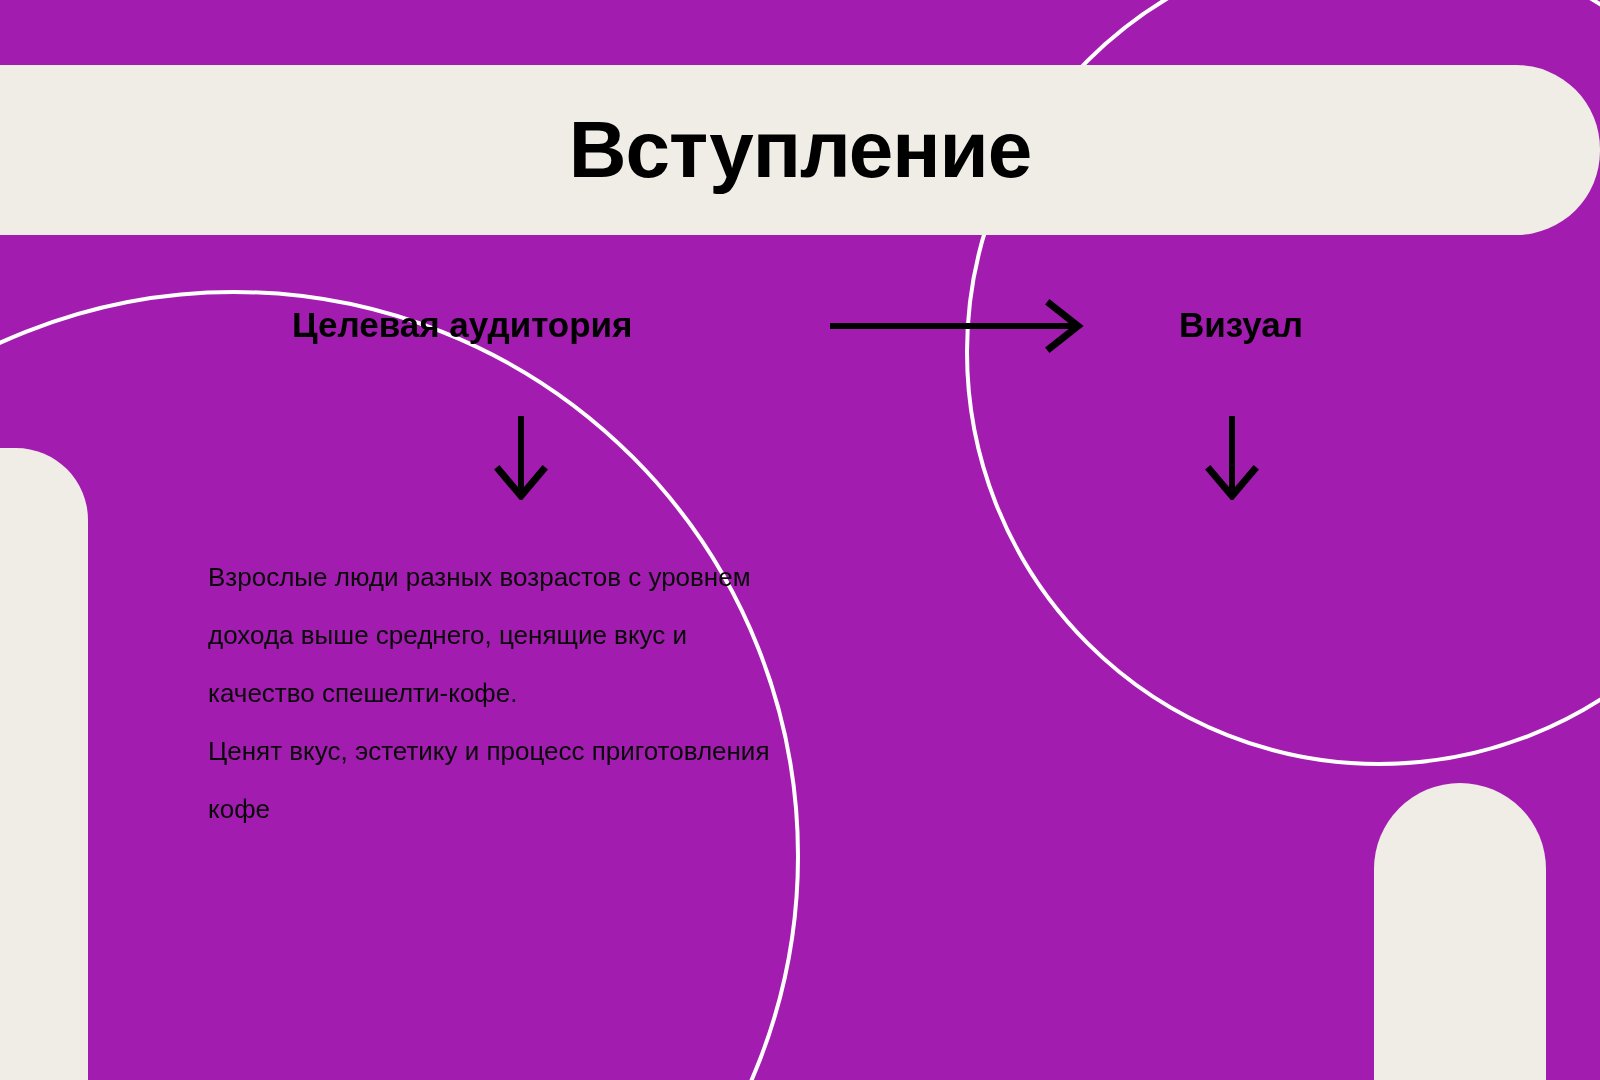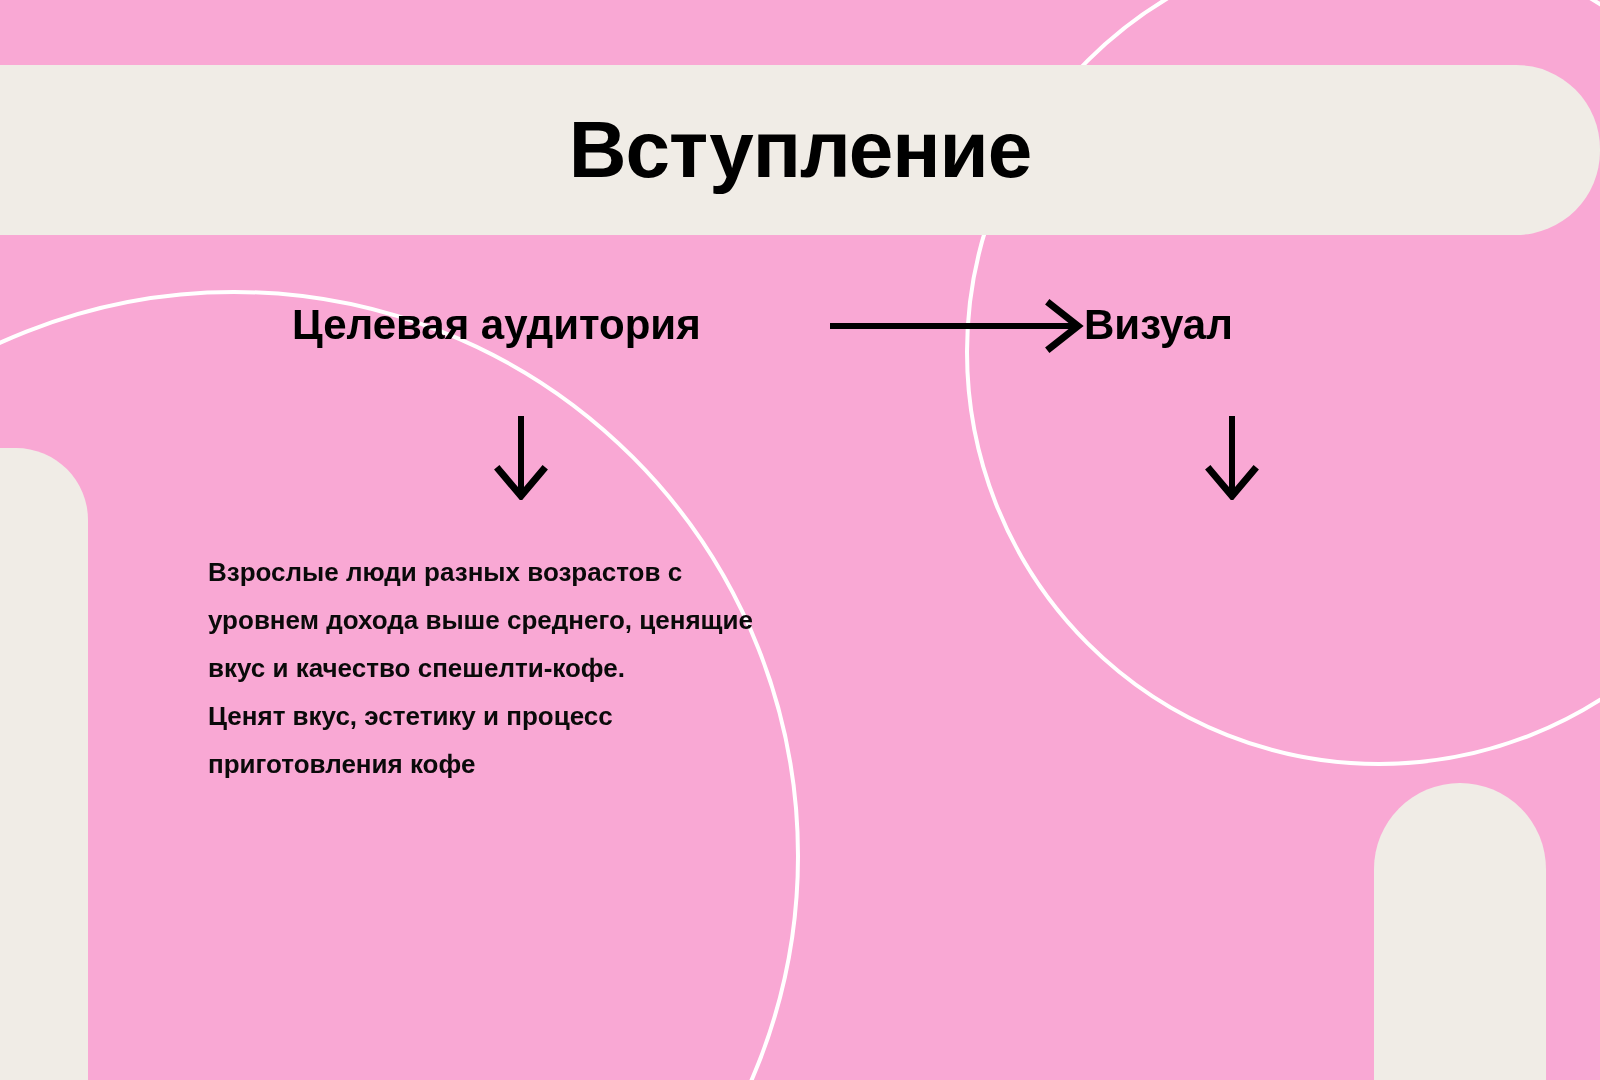--- a/index.html
+++ b/index.html
@@ -7,21 +7,21 @@
     margin: 0;
     padding: 0;
     background: #ffffff;
   }
   #slide {
     position: relative;
     width: 1600px;
     height: 1080px;
     overflow: hidden;
     font-family: "Liberation Sans", "DejaVu Sans", sans-serif;
-    background: #f9a8d4;
+    background: #a21caf;
   }
 
   
   .bg-layer {
     position: absolute;
     inset: 0;
     width: 1600px;
     height: 1080px;
     pointer-events: none;
   }
@@ -95,28 +95,28 @@
   
   .header-row {
     position: absolute;
     left: 0;
     top: 296px;
     width: 1600px;
     height: 58px;
   }
   .col-header {
     position: absolute;
-    font-size: 42px;
+    font-size: 35px;
     font-weight: 800;
     color: #000000;
     line-height: 58px;
     white-space: nowrap;
   }
   .col-header.left  { left: 292px; }
-  .col-header.right { left: 1084px; }
+  .col-header.right { left: 1179px; }
 
   
   .arrow-h {
     position: absolute;
     left: 828px;
     top: 298px;
     width: 258px;
     height: 56px;
   }
 
@@ -128,23 +128,23 @@
     top: 414px;
   }
   .arrow-down.left  { left: 493px; }
   .arrow-down.right { left: 1204px; }
 
   
   .body-block {
     position: absolute;
     top: 548px;
     font-size: 26px;
-    font-weight: 700;
+    font-weight: 400;
     color: #0A0A0A;
-    line-height: 48px;
+    line-height: 58px;
     white-space: pre-line;
   }
   .body-block.left  { left: 208px; width: 580px; }
   .body-block.right { left: 912px; width: 580px; }
 </style>
 </head>
 <body>
 
 <div id="slide">
 

